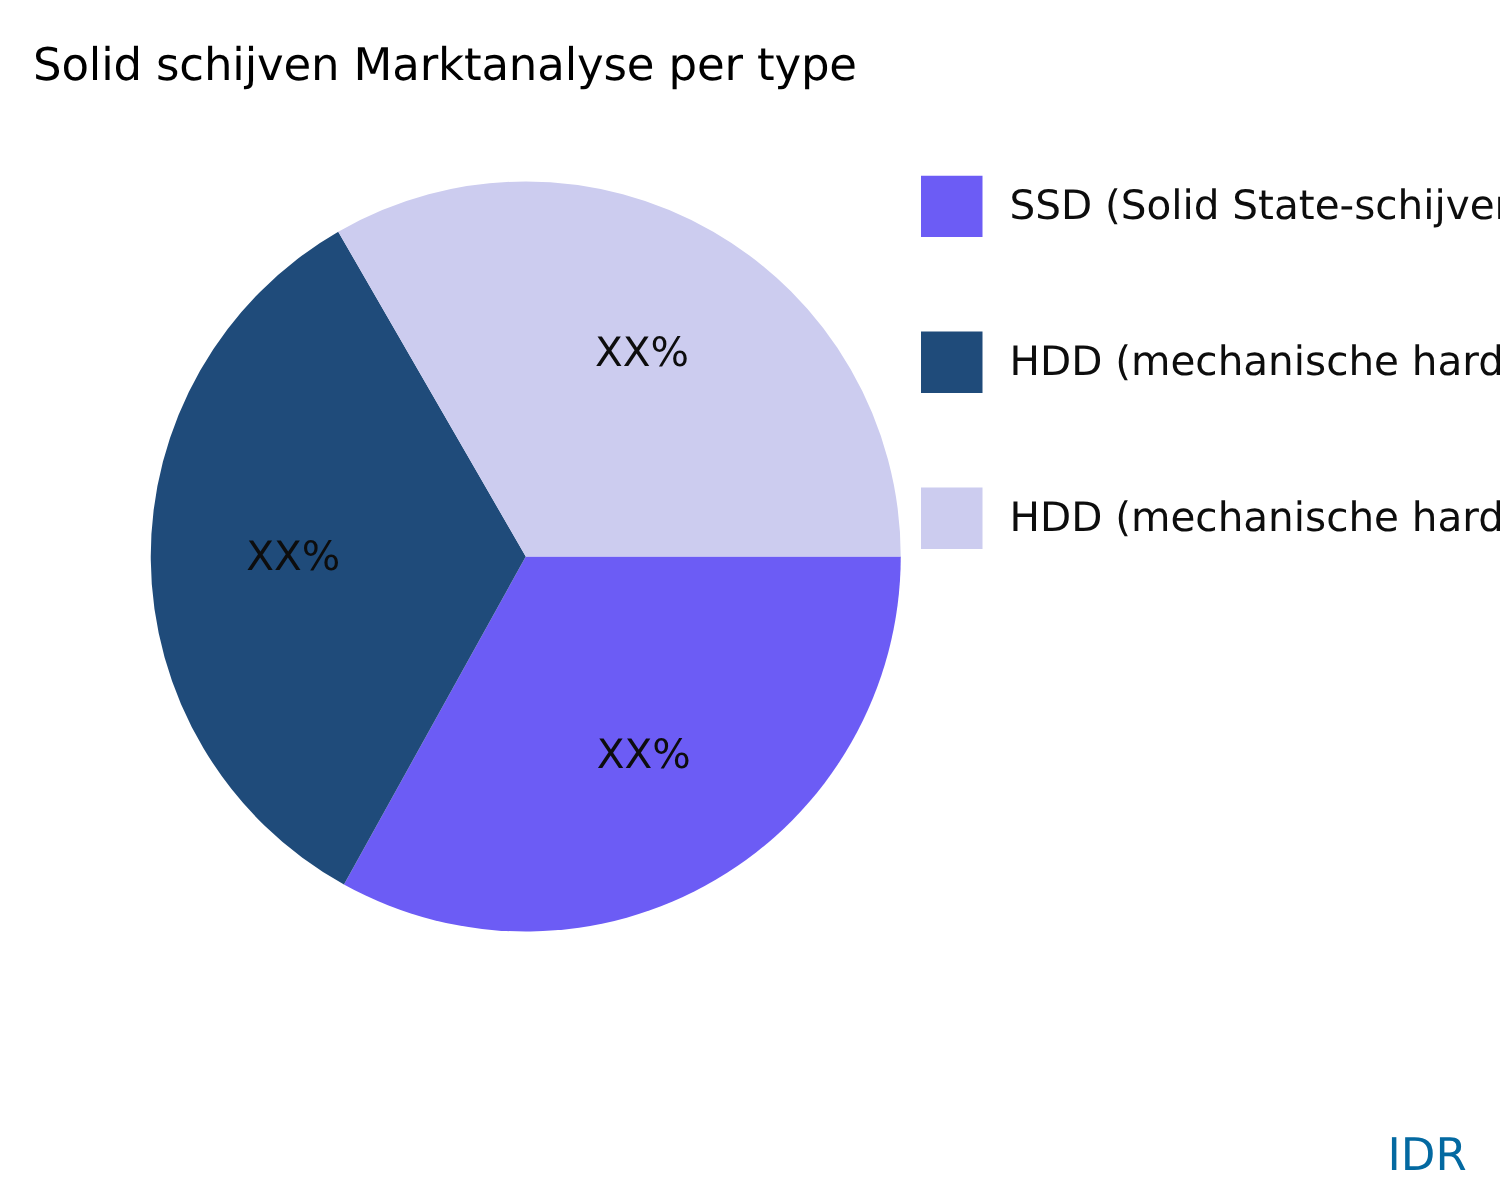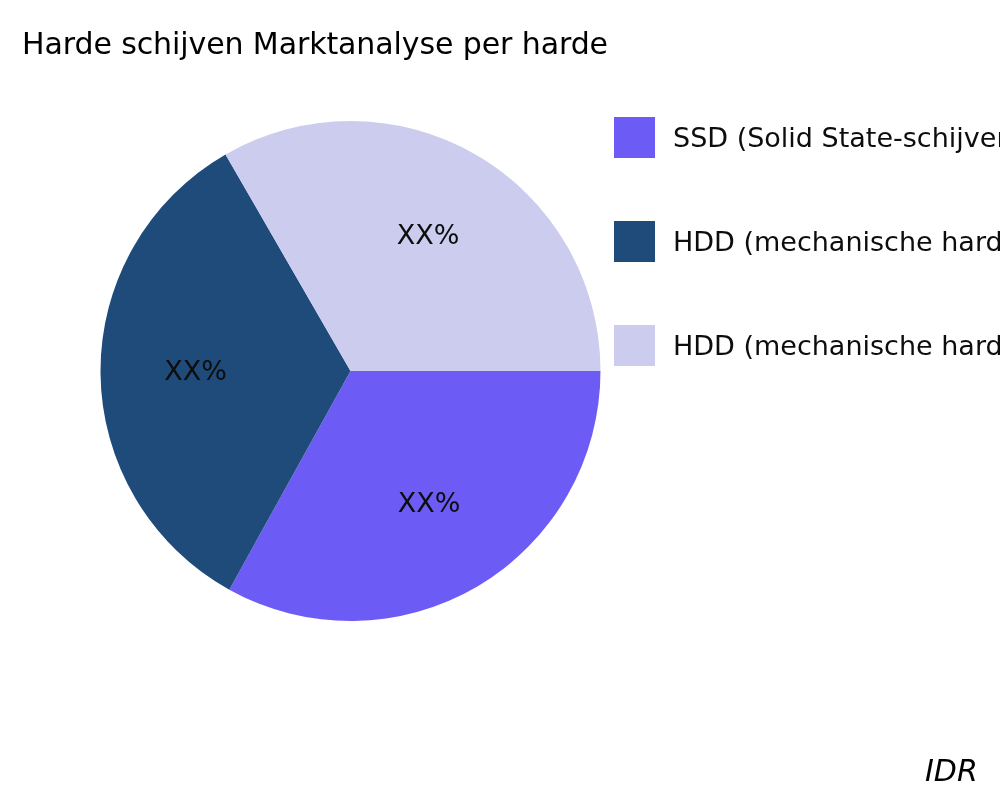--- a/index.html
+++ b/index.html
@@ -75,29 +75,28 @@
     color: #0d0d0d;
     white-space: nowrap;
   }
 
   
   #watermark {
     position: absolute;
     left: 925px;
     top: 753px;
     font-size: 30px;
-    color: #000000;
+    color: #0369a1;
     white-space: nowrap;
-    font-style: italic;
   }
 </style>
 </head>
 <body>
 
-<div id="chart-title">Harde schijven Marktanalyse per harde</div>
+<div id="chart-title">Solid schijven Marktanalyse per type</div>
 
 <div id="plot-area">
   <svg id="pie-svg" width="620" height="800" viewBox="0 0 620 800">
     <g id="pie-slices">
         <path d="M 350.5 371 L 600.50 371.00 A 250 250 0 0 1 229.30 589.65 Z" fill="#6c5cf5"></path>
         <path d="M 350.5 371 L 229.30 589.65 A 250 250 0 0 1 225.50 154.49 Z" fill="#1f4b7a"></path>
         <path d="M 350.5 371 L 225.50 154.49 A 250 250 0 0 1 600.50 371.00 Z" fill="#ccccef"></path>
       </g>
     <g id="pie-labels">
         <text x="429.2" y="504.6" class="slice-label">XX%</text>

